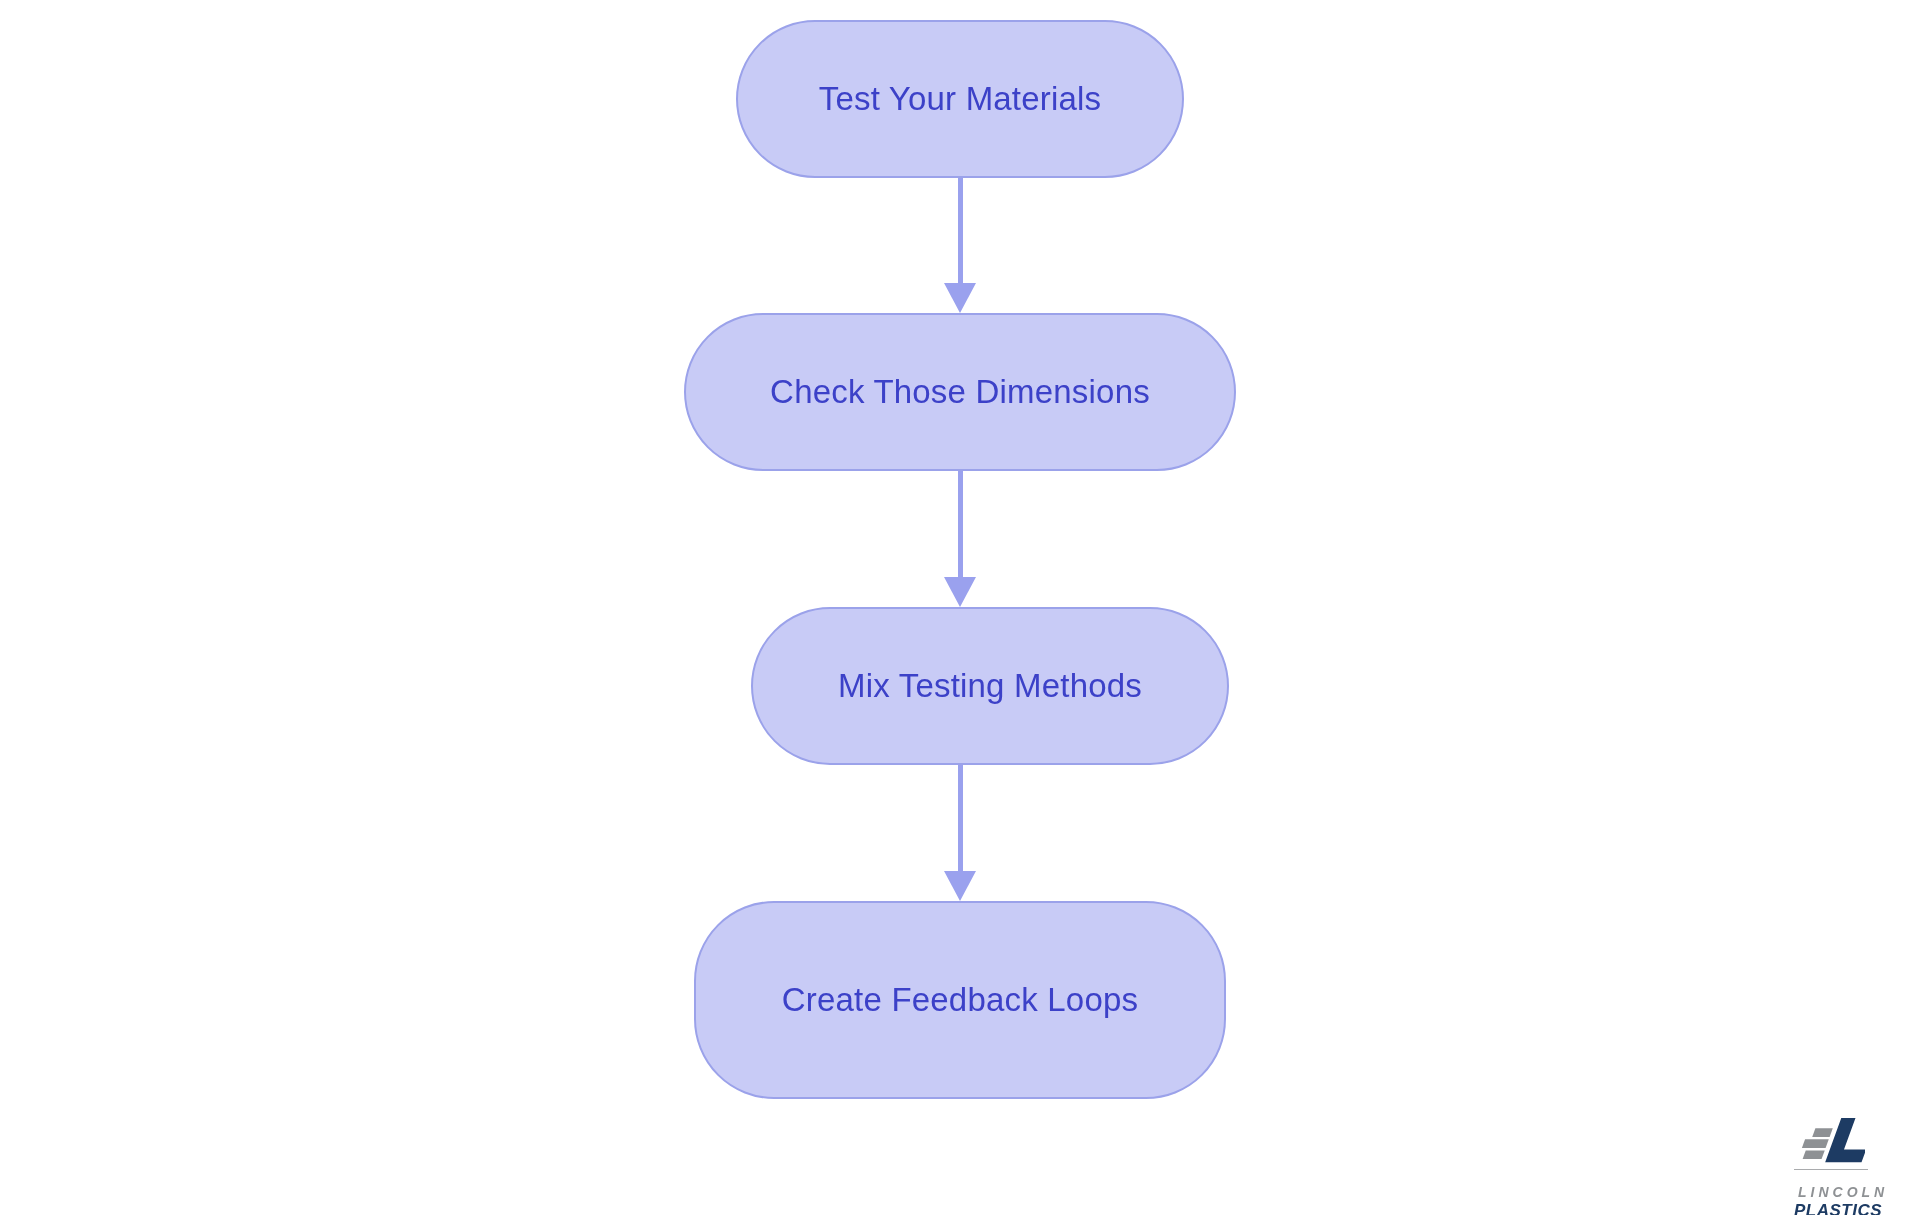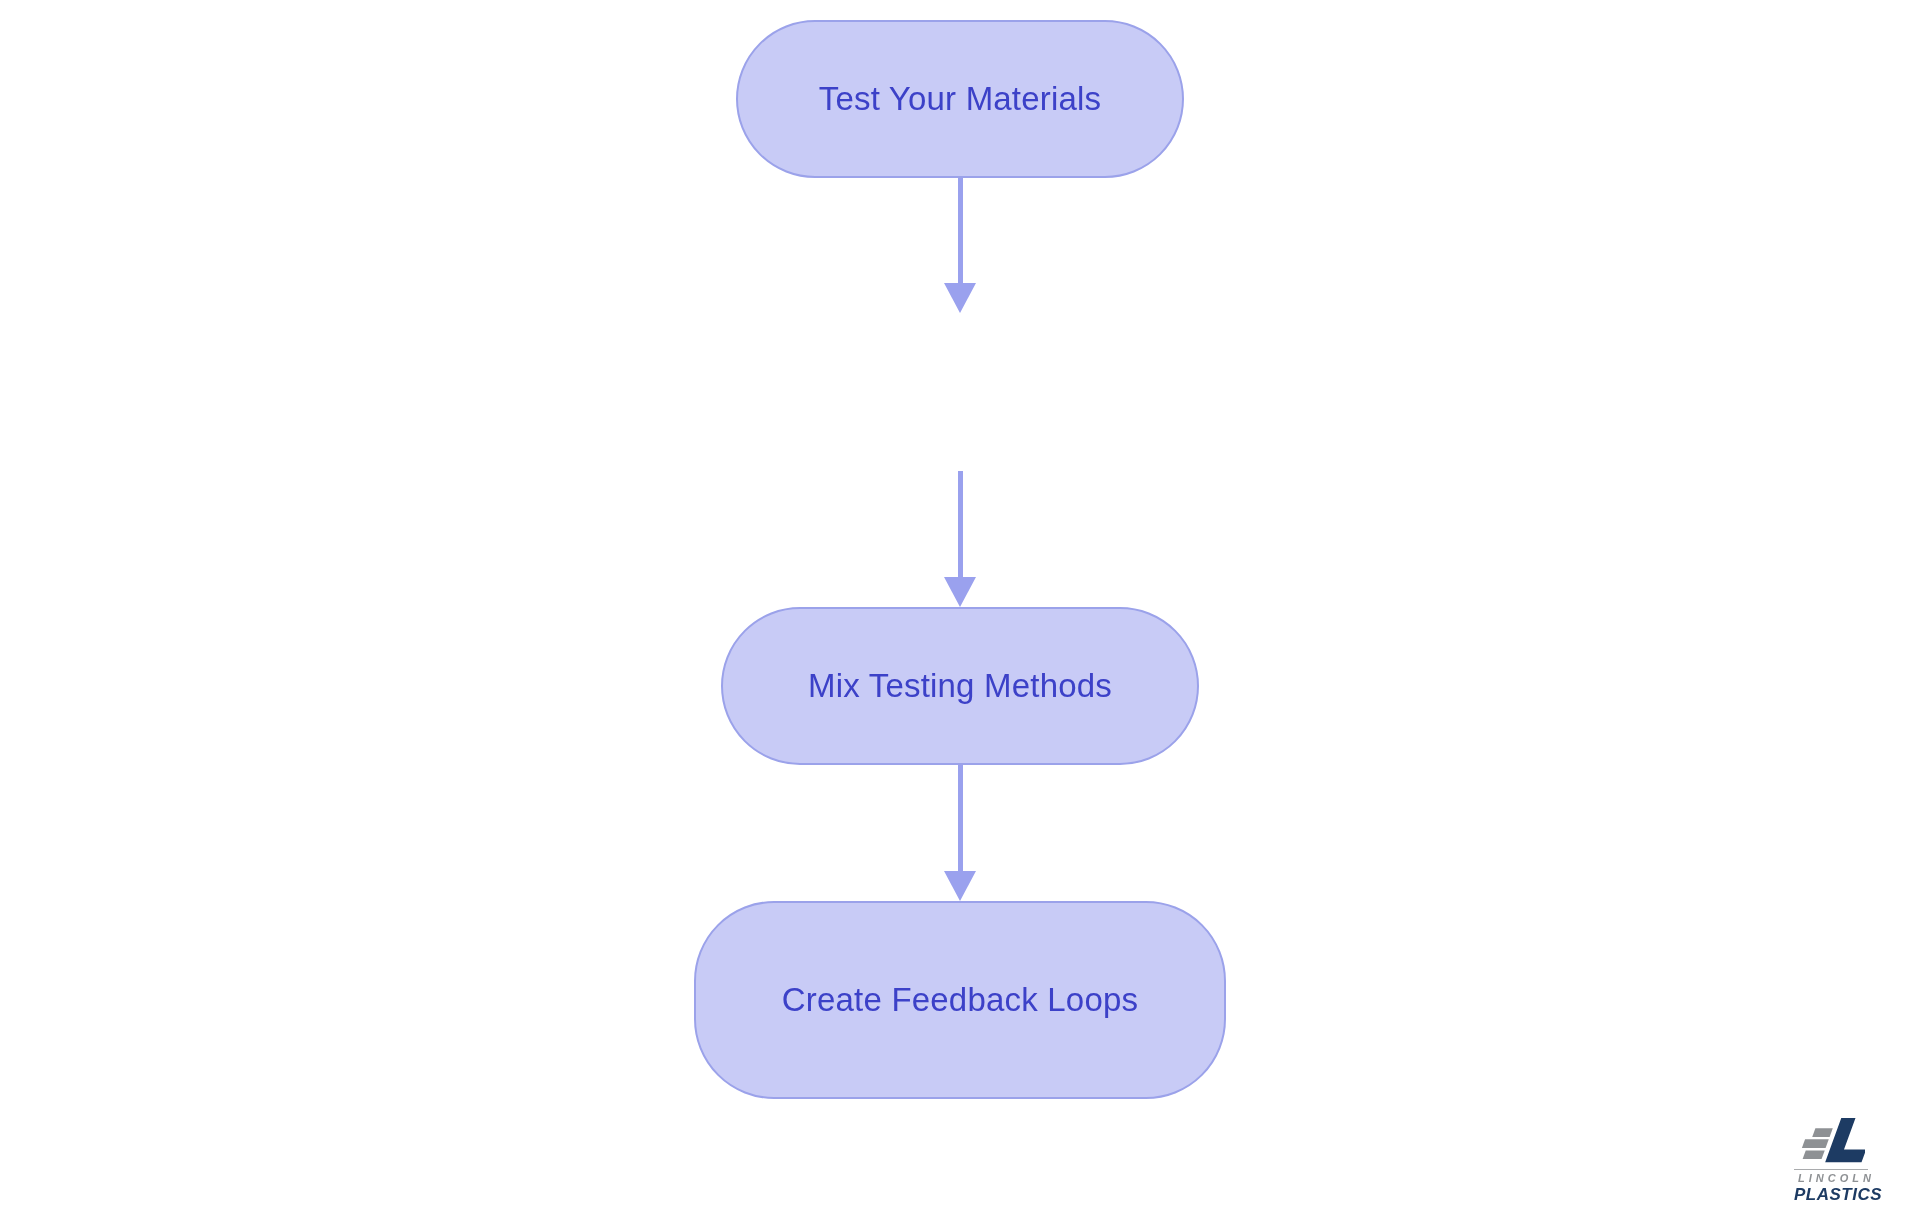--- a/index.html
+++ b/index.html
@@ -33,21 +33,21 @@
     justify-content: center;
   }
   .node .node-label {
     color: var(--node-text);
     font-size: 33px;
     letter-spacing: 0.2px;
     white-space: nowrap;
   }
   .node.n1 { left: 736px; top: 20px;  width: 448px; height: 158px; }
   .node.n2 { left: 684px; top: 313px; width: 552px; height: 158px; }
-  .node.n3 { left: 721px; top: 607px; width: 478px; height: 158px; }
+  .node.n3 { left: 751px; top: 607px; width: 478px; height: 158px; }
   .node.n4 { left: 694px; top: 901px; width: 532px; height: 198px; }
 
   .arrow {
     position: absolute;
     left: 944px;          
     width: 32px;
   }
   .arrow.a1 { top: 178px; height: 135px; }
   .arrow.a2 { top: 471px; height: 136px; }
   .arrow.a3 { top: 765px; height: 136px; }
@@ -76,25 +76,25 @@
     top: 1118px;
     width: 74px;
     text-align: center;
   }
   .logo-mark { display: block; margin: 0 auto 2px auto; }
   .logo-mark .navy { fill: var(--logo-navy); }
   .logo-mark .gray { fill: var(--logo-gray); }
   .logo-name {
     display: block;
     border-top: 1px solid #a9abad;
-    padding-top: 2px;
+    padding-top: 14px;
     color: var(--logo-gray);
     font-style: italic;
     font-weight: bold;
-    font-size: 11px;
+    font-size: 14px;
     letter-spacing: 4px;
     text-indent: 4px; 
     white-space: nowrap;
   }
   .logo-tagline {
     display: block;
     color: var(--logo-navy);
     font-style: italic;
     font-weight: bold;
     font-size: 17px;
@@ -110,20 +110,23 @@
 
   <div class="node n1">
     <span class="node-label">Test Your Materials</span>
   </div>
 
   <div class="arrow a1">
     <div class="arrow-line"></div>
     <div class="arrow-head"></div>
   </div>
 
+  <div class="node n2">
+    <span class="node-label">Check Those Dimensions</span>
+  </div>
 
   <div class="arrow a2">
     <div class="arrow-line"></div>
     <div class="arrow-head"></div>
   </div>
 
   <div class="node n3">
     <span class="node-label">Mix Testing Methods</span>
   </div>
 

